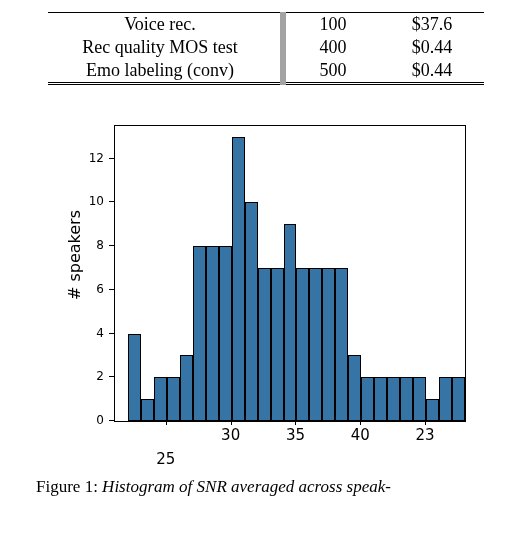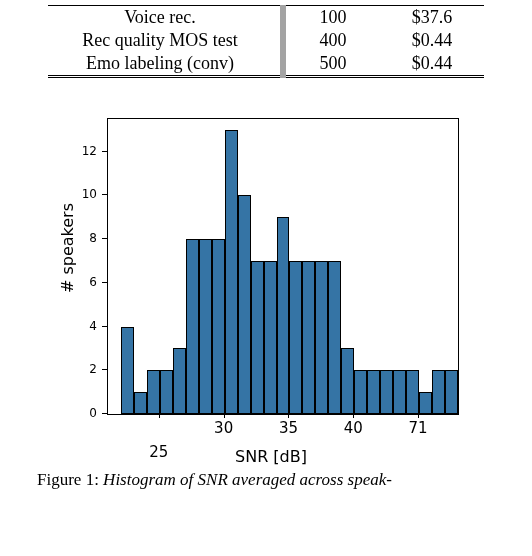--- a/index.html
+++ b/index.html
@@ -5,21 +5,21 @@
     body {
       margin: 0;
       padding: 0;
       font-family: 'Times New Roman', Times, serif;
       background: #fff;
       width: 532px;
       height: 556px;
       overflow: hidden;
     }
     .container {
-      padding: 1px;
+      padding: 8px;
     }
     table {
       border-collapse: collapse;
       margin: 4px auto 8px auto;
       font-size: 18px;
     }
     table td {
       padding: 1px 12px;
       text-align: center;
     }
@@ -104,21 +104,21 @@
       position: absolute;
       bottom: 2px;
       left: 50%;
       transform: translateX(-50%);
       font-size: 16px;
       font-family: 'DejaVu Sans', Arial, sans-serif;
     }
     .caption {
       font-size: 17px;
       font-style: italic;
-      margin-left: 36px;
+      margin-left: 28px;
       margin-top: 2px;
     }
     .caption .fig-label {
       font-style: normal;
     }
   </style>
 </head>
 <body>
 
 <div class="container">
@@ -190,22 +190,21 @@
       </div>
     <div id="x-ticks">
         <div class="x-tick" style="left: 107.852px; top: 311px; margin-top: 24px;">25</div>
         <div class="x-tick-mark" style="left: 107.852px; top: 305px;"></div>
         <div class="x-tick" style="left: 172.667px; top: 311px;">30</div>
         <div class="x-tick-mark" style="left: 172.667px; top: 305px;"></div>
         <div class="x-tick" style="left: 237.481px; top: 311px;">35</div>
         <div class="x-tick-mark" style="left: 237.481px; top: 305px;"></div>
         <div class="x-tick" style="left: 302.296px; top: 311px;">40</div>
         <div class="x-tick-mark" style="left: 302.296px; top: 305px;"></div>
-        <div class="x-tick" style="left: 367.111px; top: 311px;">71</div>
+        <div class="x-tick" style="left: 367.111px; top: 311px;">23</div>
         <div class="x-tick-mark" style="left: 367.111px; top: 305px;"></div>
       </div>
-    <div class="x-label">SNR [dB]</div>
   </div>
 
   <div class="caption">
     <span class="fig-label">Figure 1: </span><span>Histogram of SNR averaged across speak-</span>
   </div>
 </div>
 
 </body></html>

